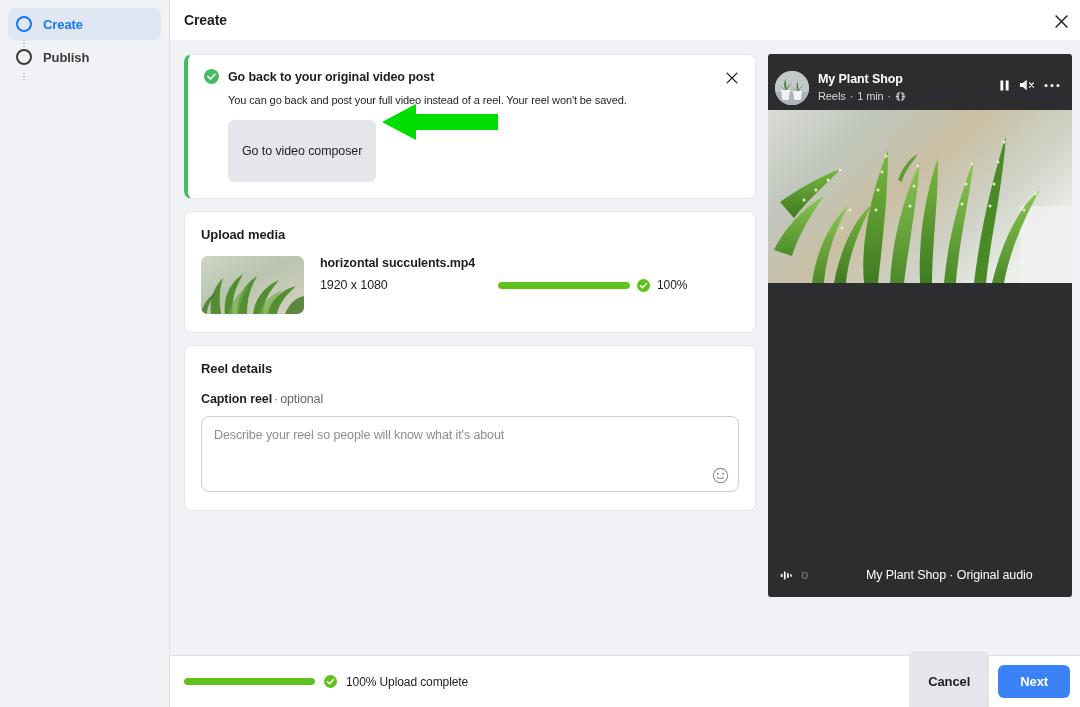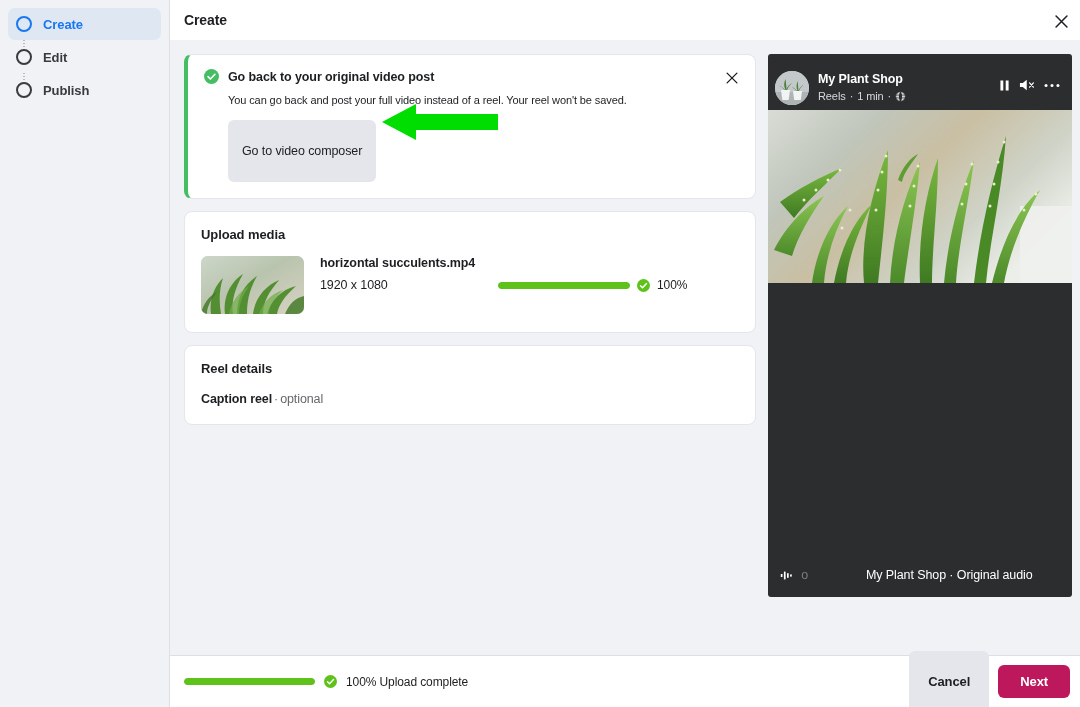--- a/index.html
+++ b/index.html
@@ -415,41 +415,37 @@
     font-weight: bold;
     cursor: pointer;
     letter-spacing: -0.1px;
   }
   .btn-cancel {
     background: #e4e6eb;
     color: #1c1e21;
     padding: 23px 19px;
   }
   .btn-next {
-    background: #be185d;
+    background: #3b82f6;
     color: #ffffff;
     padding: 9px 22px;
   }
 </style>
 </head>
 <body>
 
 <div id="app">
 
   <div class="sidebar">
     <div class="connector c1"></div>
     <div class="connector c2"></div>
 
     <div class="step active">
       <span class="step-ring"></span>
       <span class="step-label">Create</span>
-    </div>
-    <div class="step">
-      <span class="step-ring"></span>
-      <span class="step-label">Edit</span>
     </div>
     <div class="step">
       <span class="step-ring"></span>
       <span class="step-label">Publish</span>
     </div>
   </div>
 
   <div class="right">
 
     <div class="topbar">
@@ -532,20 +528,29 @@
               </svg>
               <span class="pct">100%</span>
             </div>
           </div>
         </div>
 
         <div class="card card-pad">
           <div class="card-title">Reel details</div>
           <div class="field-label">
             <b>Caption reel</b><span class="sep">·</span><span class="opt">optional</span>
+          </div>
+          <div class="textarea-box">
+            <div class="ta-placeholder">Describe your reel so people will know what it's about</div>
+            <svg class="emoji-btn" viewBox="0 0 20 20">
+              <circle cx="10" cy="10" r="8.4" fill="none" stroke="#8a8d91" stroke-width="1.3"></circle>
+              <circle cx="7" cy="8" r="1.1" fill="#8a8d91"></circle>
+              <circle cx="13" cy="8" r="1.1" fill="#8a8d91"></circle>
+              <path d="M6.4 12.2 C7.8 14.1 12.2 14.1 13.6 12.2" stroke="#8a8d91" stroke-width="1.2" fill="none" stroke-linecap="round"></path>
+            </svg>
           </div>
         </div>
 
       </div>
 
       <div class="preview">
         <div class="pv-header">
           <div class="avatar">
             <svg viewBox="0 0 34 34">
               <rect width="34" height="34" fill="#c3c9cb"></rect>

